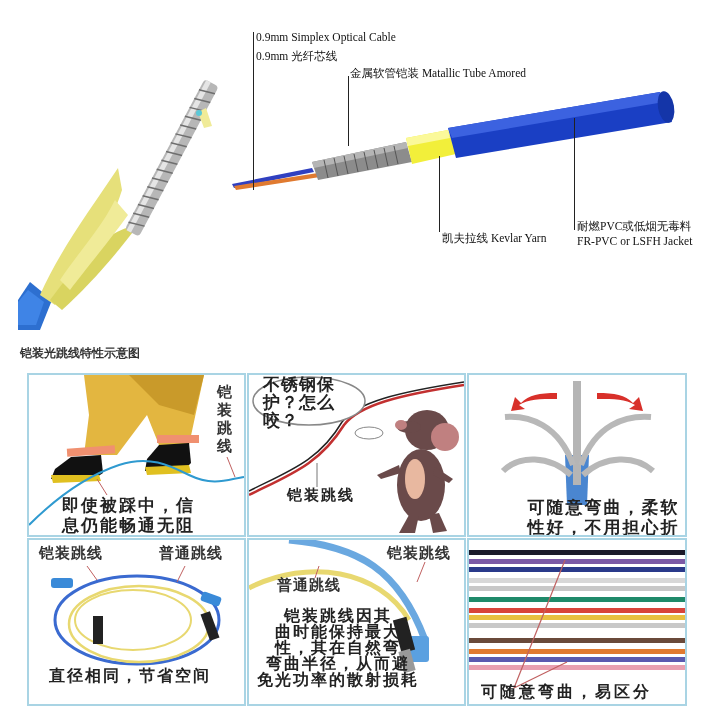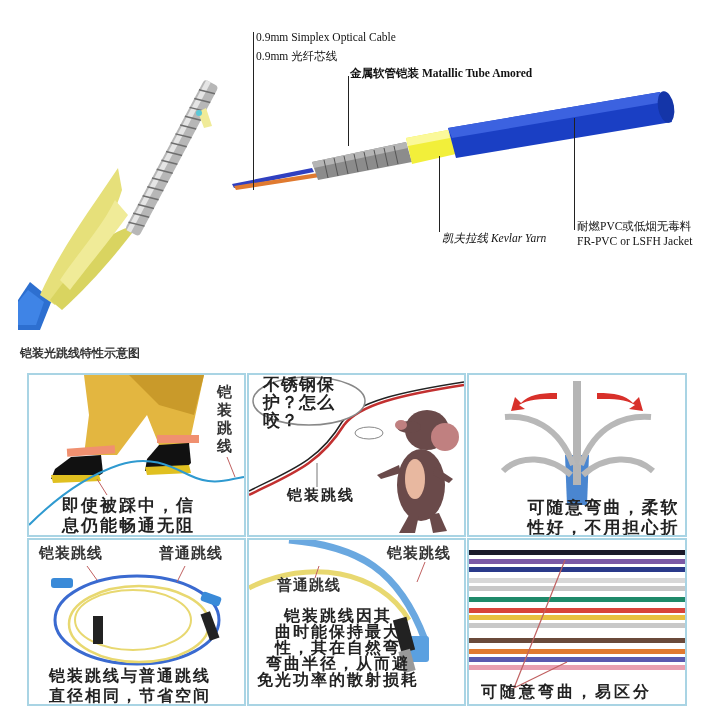--- a/index.html
+++ b/index.html
@@ -82,22 +82,22 @@
   </svg>
 </div>
 
 <div class="leader" style="left:253px;top:32px;height:158px;"></div>
 <div class="leader" style="left:348px;top:76px;height:70px;"></div>
 <div class="leader" style="left:439px;top:156px;height:76px;"></div>
 <div class="leader" style="left:574px;top:118px;height:112px;"></div>
 
 <div class="abs label serif" style="left:256px;top:14px;margin-top:36px;">0.9mm 光纤芯线</div>
 <div class="abs label serif" style="left:256px;top:31px;">0.9mm Simplex Optical Cable</div>
-<div class="abs label serif" style="left:350px;top:67px;font-weight:bold;">金属软管铠装 Matallic Tube Amored</div>
-<div class="abs label serif" style="left:442px;top:232px;font-style:italic;">凯夫拉线 Kevlar Yarn</div>
+<div class="abs label serif" style="left:350px;top:67px;">金属软管铠装 Matallic Tube Amored</div>
+<div class="abs label serif" style="left:442px;top:232px;">凯夫拉线 Kevlar Yarn</div>
 <div class="abs label serif" style="left:577px;top:220px;">耐燃PVC或低烟无毒料</div>
 <div class="abs label serif" style="left:577px;top:235px;">FR-PVC or LSFH Jacket</div>
 
 <div class="abs section-title" style="left:20px;top:345px;">铠装光跳线特性示意图</div>
 
 <div class="panel" style="left:27px;top:373px;width:219px;height:164px;">
   <svg width="215" height="160" viewBox="0 0 215 160" class="abs" style="left:0;top:0;">
 
     <polygon points="55,0 175,0 160,70 130,70 118,40 88,80 55,80 60,40" fill="#e3b640"></polygon>
     <polygon points="100,0 175,0 165,40 130,30" fill="#c99a2a"></polygon>
@@ -184,21 +184,20 @@
     <rect x="22" y="38" width="22" height="10" rx="3" fill="#3a8ad8"></rect>
     <rect x="172" y="54" width="20" height="10" rx="3" fill="#3a8ad8" transform="rotate(20 182 59)"></rect>
     <rect x="64" y="76" width="10" height="28" fill="#222"></rect>
     <rect x="176" y="72" width="10" height="28" fill="#222" transform="rotate(-20 181 86)"></rect>
     <line x1="58" y1="26" x2="68" y2="40" stroke="#c06060" stroke-width="1"></line>
     <line x1="156" y1="26" x2="148" y2="42" stroke="#c06060" stroke-width="1"></line>
   </svg>
   <div class="abs" style="left:10px;top:4px;font-size:15px;font-weight:bold;color:#333;letter-spacing:1px;">铠装跳线</div>
   <div class="abs" style="left:130px;top:4px;font-size:15px;font-weight:bold;color:#333;letter-spacing:1px;">普通跳线</div>
   <div class="cap" style="left:20px;top:126px;font-size:16px;">
-    <div>铠装跳线与普通跳线</div>
     <div>直径相同，节省空间</div>
   </div>
 </div>
 
 <div class="panel" style="left:247px;top:538px;width:219px;height:168px;">
   <svg width="215" height="164" viewBox="0 0 215 164" class="abs" style="left:0;top:0;">
     <path d="M0,48 C60,18 130,30 160,80" stroke="#e8d870" stroke-width="5" fill="none"></path>
     <path d="M40,0 C110,6 150,30 176,100" stroke="#6aa8e0" stroke-width="7" fill="none"></path>
     <rect x="160" y="96" width="20" height="26" rx="3" fill="#5aa0e0"></rect>
     <rect x="148" y="78" width="14" height="34" fill="#222" transform="rotate(-15 155 95)"></rect>

